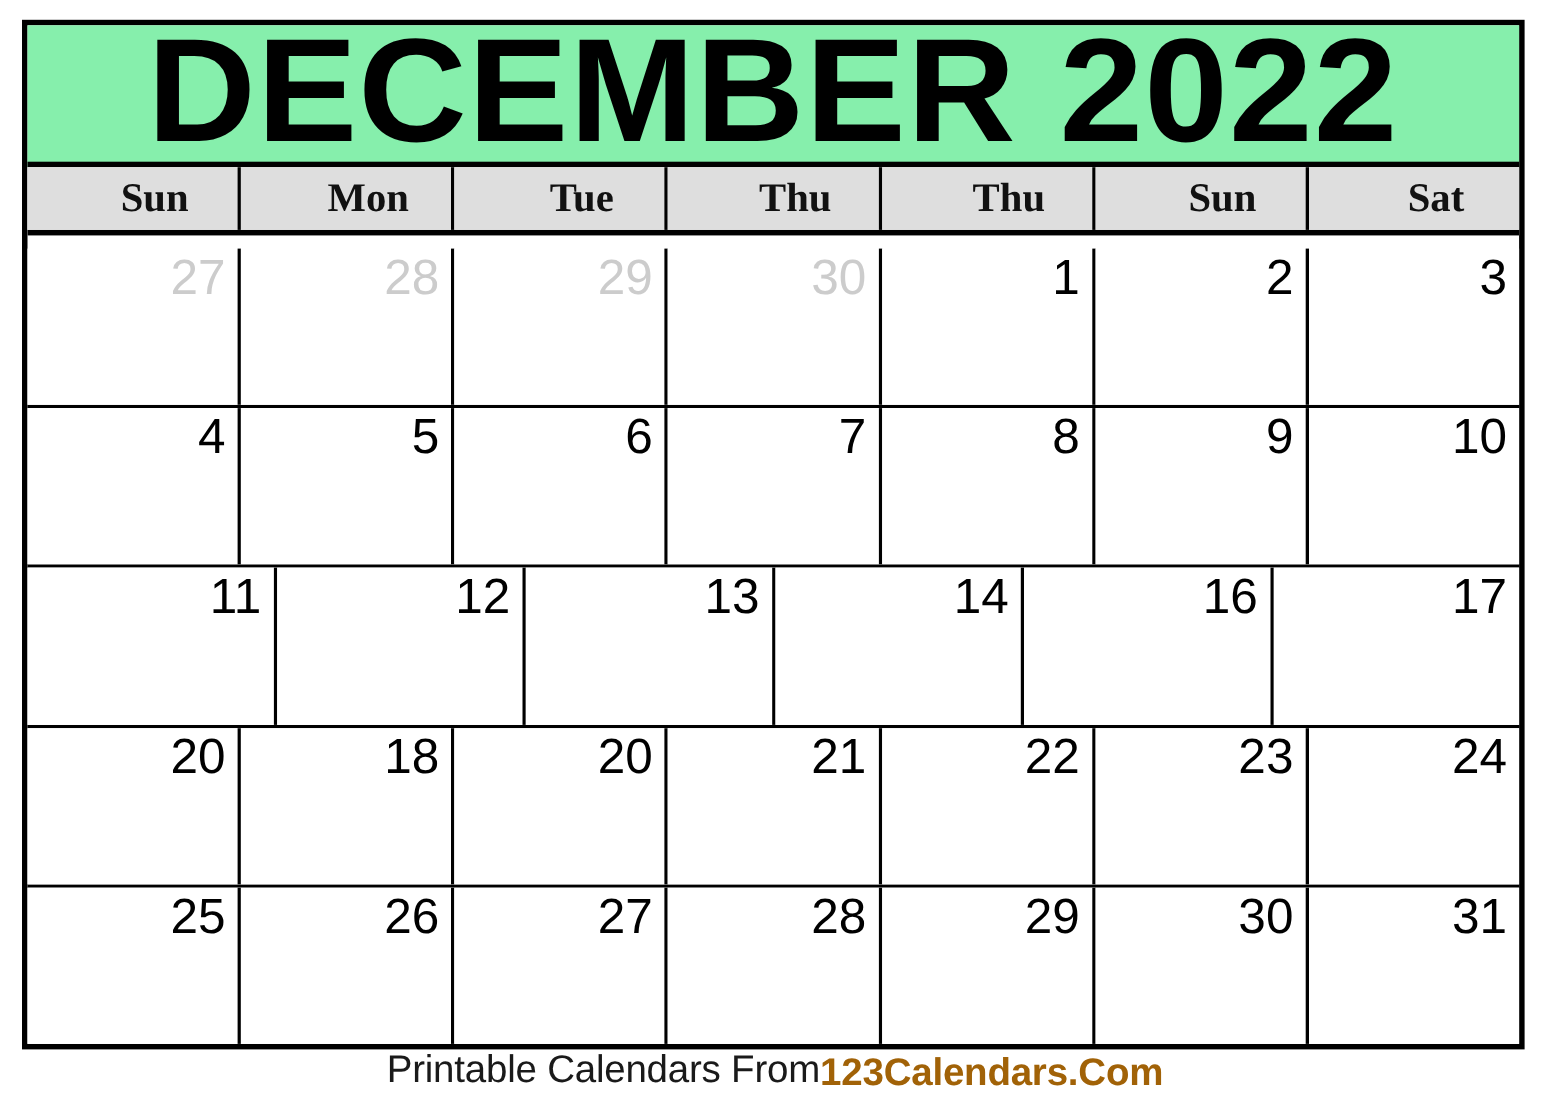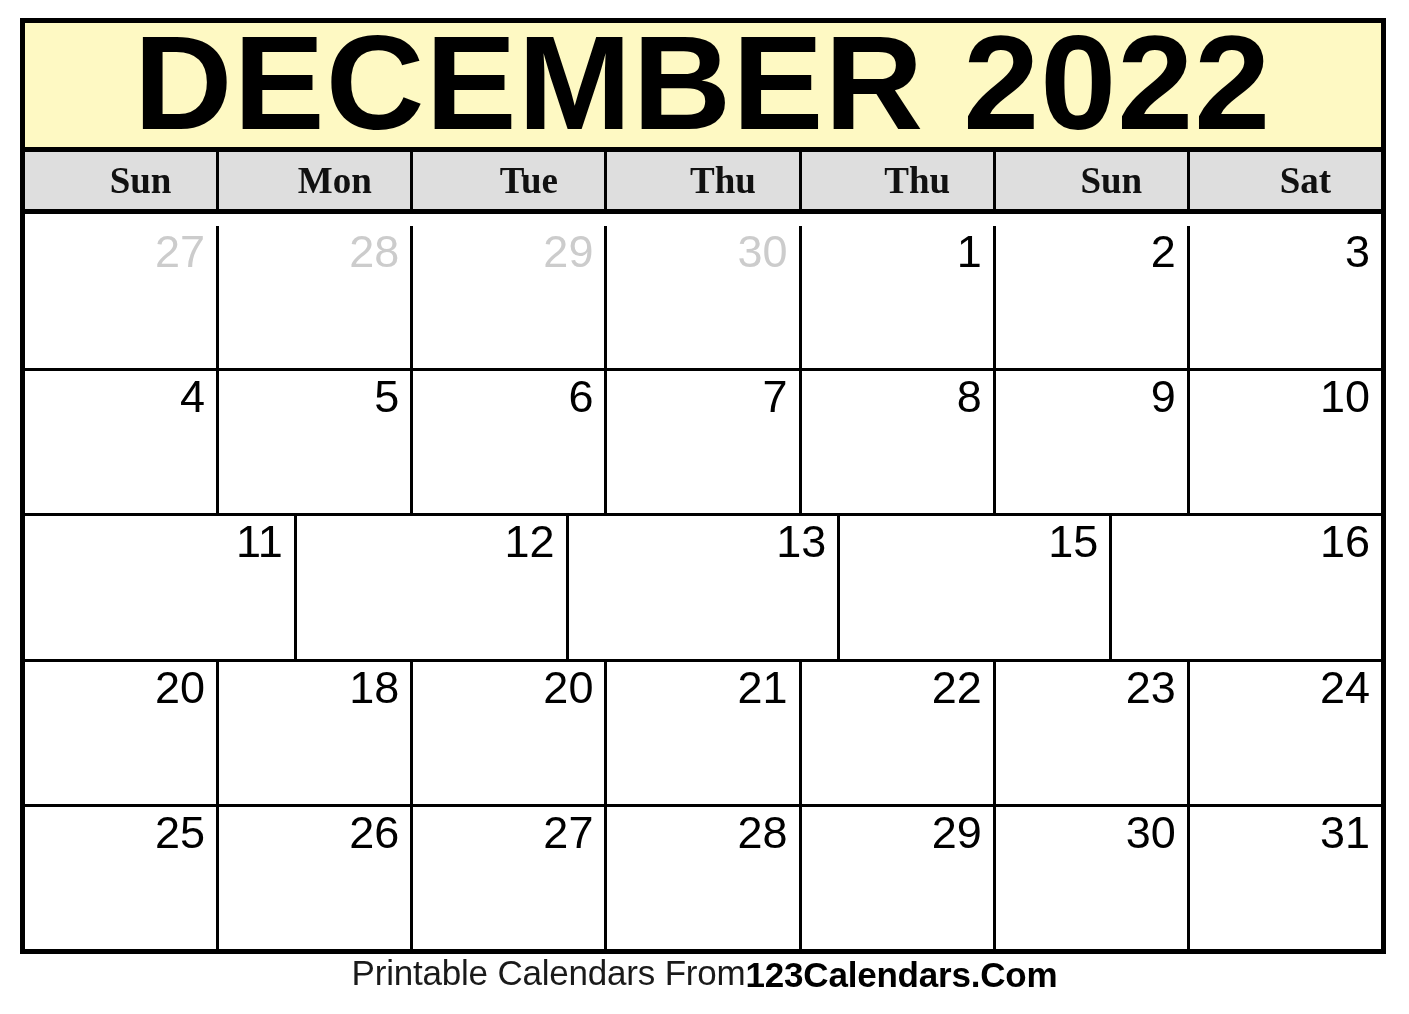--- a/index.html
+++ b/index.html
@@ -39,21 +39,21 @@
 
   
   .title-row {
     flex: 0 0 129px;
     height: 129px;
     box-sizing: border-box;
     border-bottom: 5px solid #000000;
     display: flex;
     align-items: center;
     justify-content: center;
-    background: #fef9c3;
+    background: #86efac;
     overflow: hidden;
   }
   .title-text {
     font-family: "Liberation Sans", sans-serif;
     font-weight: bold;
     font-size: 134px;
     line-height: 1;
     letter-spacing: 1px;
     color: #000000;
     white-space: nowrap;
@@ -150,21 +150,21 @@
     font-size: 35px;
     line-height: 1;
     color: #1a1a1a;
     white-space: nowrap;
     letter-spacing: -0.2px;
   }
   .footer-brand {
     font-family: "Liberation Sans", sans-serif;
     font-size: 35px;
     font-weight: bold;
-    color: #000000;
+    color: #a16207;
     white-space: nowrap;
     letter-spacing: -0.2px;
   }
 </style>
 </head>
 <body>
 
 <div class="page">
 
   <div class="calendar">
@@ -251,24 +251,27 @@
         <div class="day-cell">
           <span class="day-number">11</span>
         </div>
         <div class="day-cell">
           <span class="day-number">12</span>
         </div>
         <div class="day-cell">
           <span class="day-number">13</span>
         </div>
         <div class="day-cell">
-          <span class="day-number">15</span>
+          <span class="day-number">14</span>
         </div>
         <div class="day-cell">
           <span class="day-number">16</span>
+        </div>
+        <div class="day-cell">
+          <span class="day-number">17</span>
         </div>
       </div>
 
       <div class="week-row">
         <div class="day-cell">
           <span class="day-number">20</span>
         </div>
         <div class="day-cell">
           <span class="day-number">18</span>
         </div>

